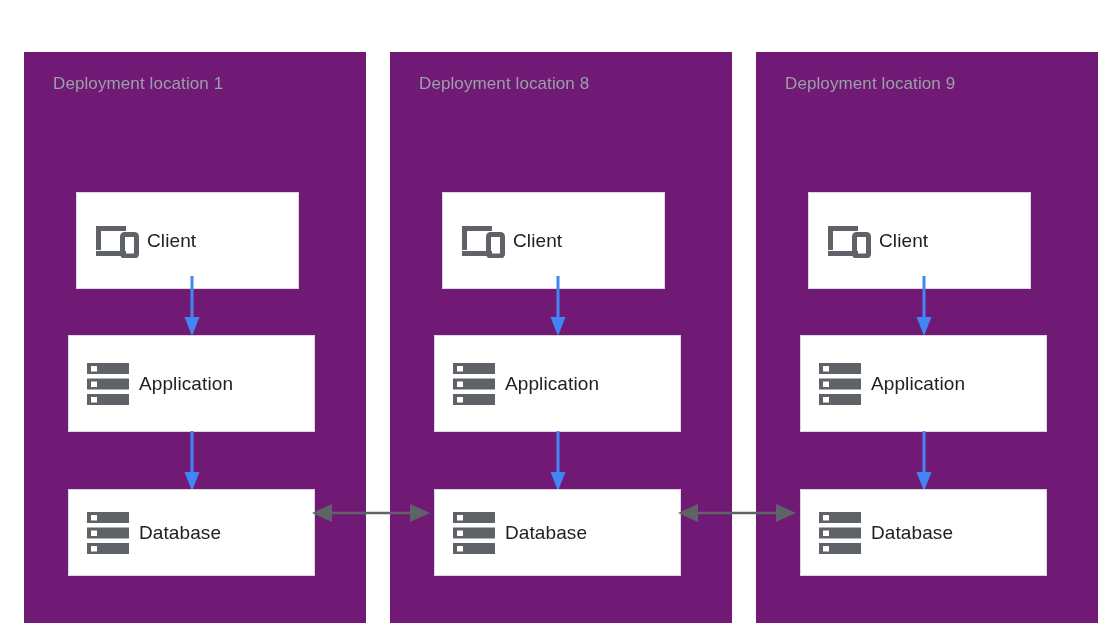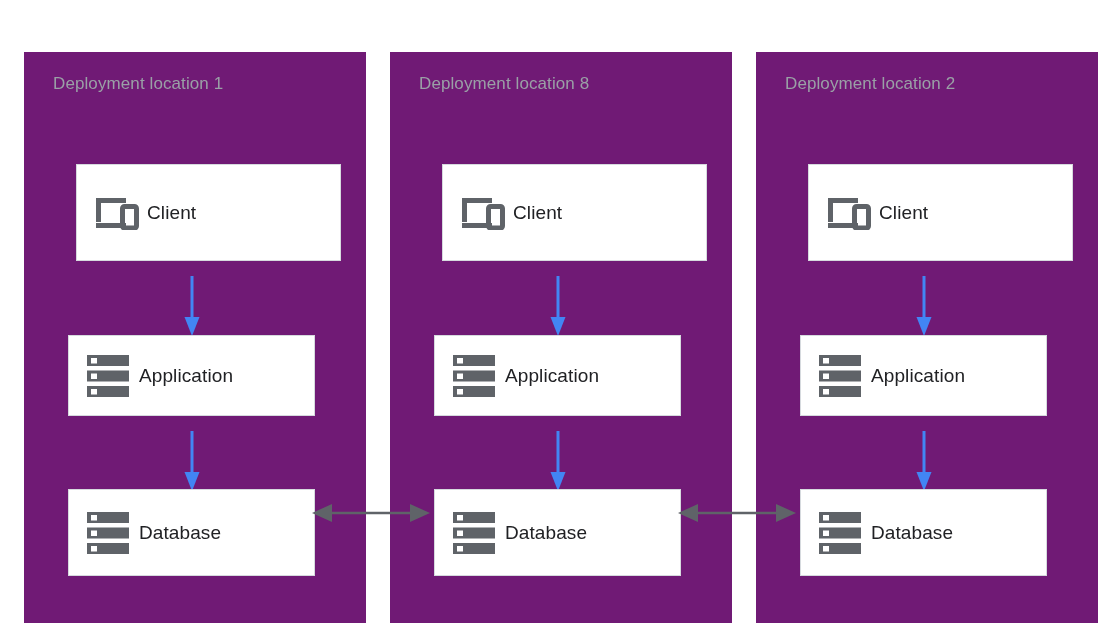--- a/index.html
+++ b/index.html
@@ -50,29 +50,29 @@
   .node {
     position: absolute;
     background: #ffffff;
     border: 1px solid #d6dade;
     box-sizing: border-box;
     display: flex;
     align-items: center;
   }
   .node-client {
     left: 52px;
-    top: 112px;
-    width: 265px;
+    top: 140px;
+    width: 223px;
     height: 97px;
   }
   .node-app {
     left: 44px;
     top: 283px;
     width: 247px;
-    height: 81px;
+    height: 97px;
   }
   .node-db {
     left: 44px;
     top: 437px;
     width: 247px;
     height: 87px;
   }
 
   .node-icon {
     width: 62px;
@@ -226,21 +226,21 @@
           <rect x="6" y="19.5" width="6" height="5.5" fill="#ffffff"></rect>
           <rect x="2" y="32" width="42" height="11" fill="#5f6368"></rect>
           <rect x="6" y="35" width="6" height="5.5" fill="#ffffff"></rect>
         </svg>
       </div>
       <div class="node-label">Database</div>
     </div>
   </div>
 
   <div class="zone zone-3">
-    <div class="zone-label">Deployment location 2</div>
+    <div class="zone-label">Deployment location 9</div>
 
     <div class="node node-client">
       <div class="node-icon">
         <svg width="46" height="34" viewBox="0 0 46 34" aria-hidden="true">
           <path fill="#5f6368" d="M3 2 h30 v5 h-25 v19 h-5 z"></path>
           <rect x="3" y="27" width="30" height="5" fill="#5f6368"></rect>
           <rect x="29.5" y="10.5" width="14" height="21.5" rx="2" fill="none" stroke="#5f6368" stroke-width="5"></rect>
         </svg>
       </div>
       <div class="node-label">Client</div>

